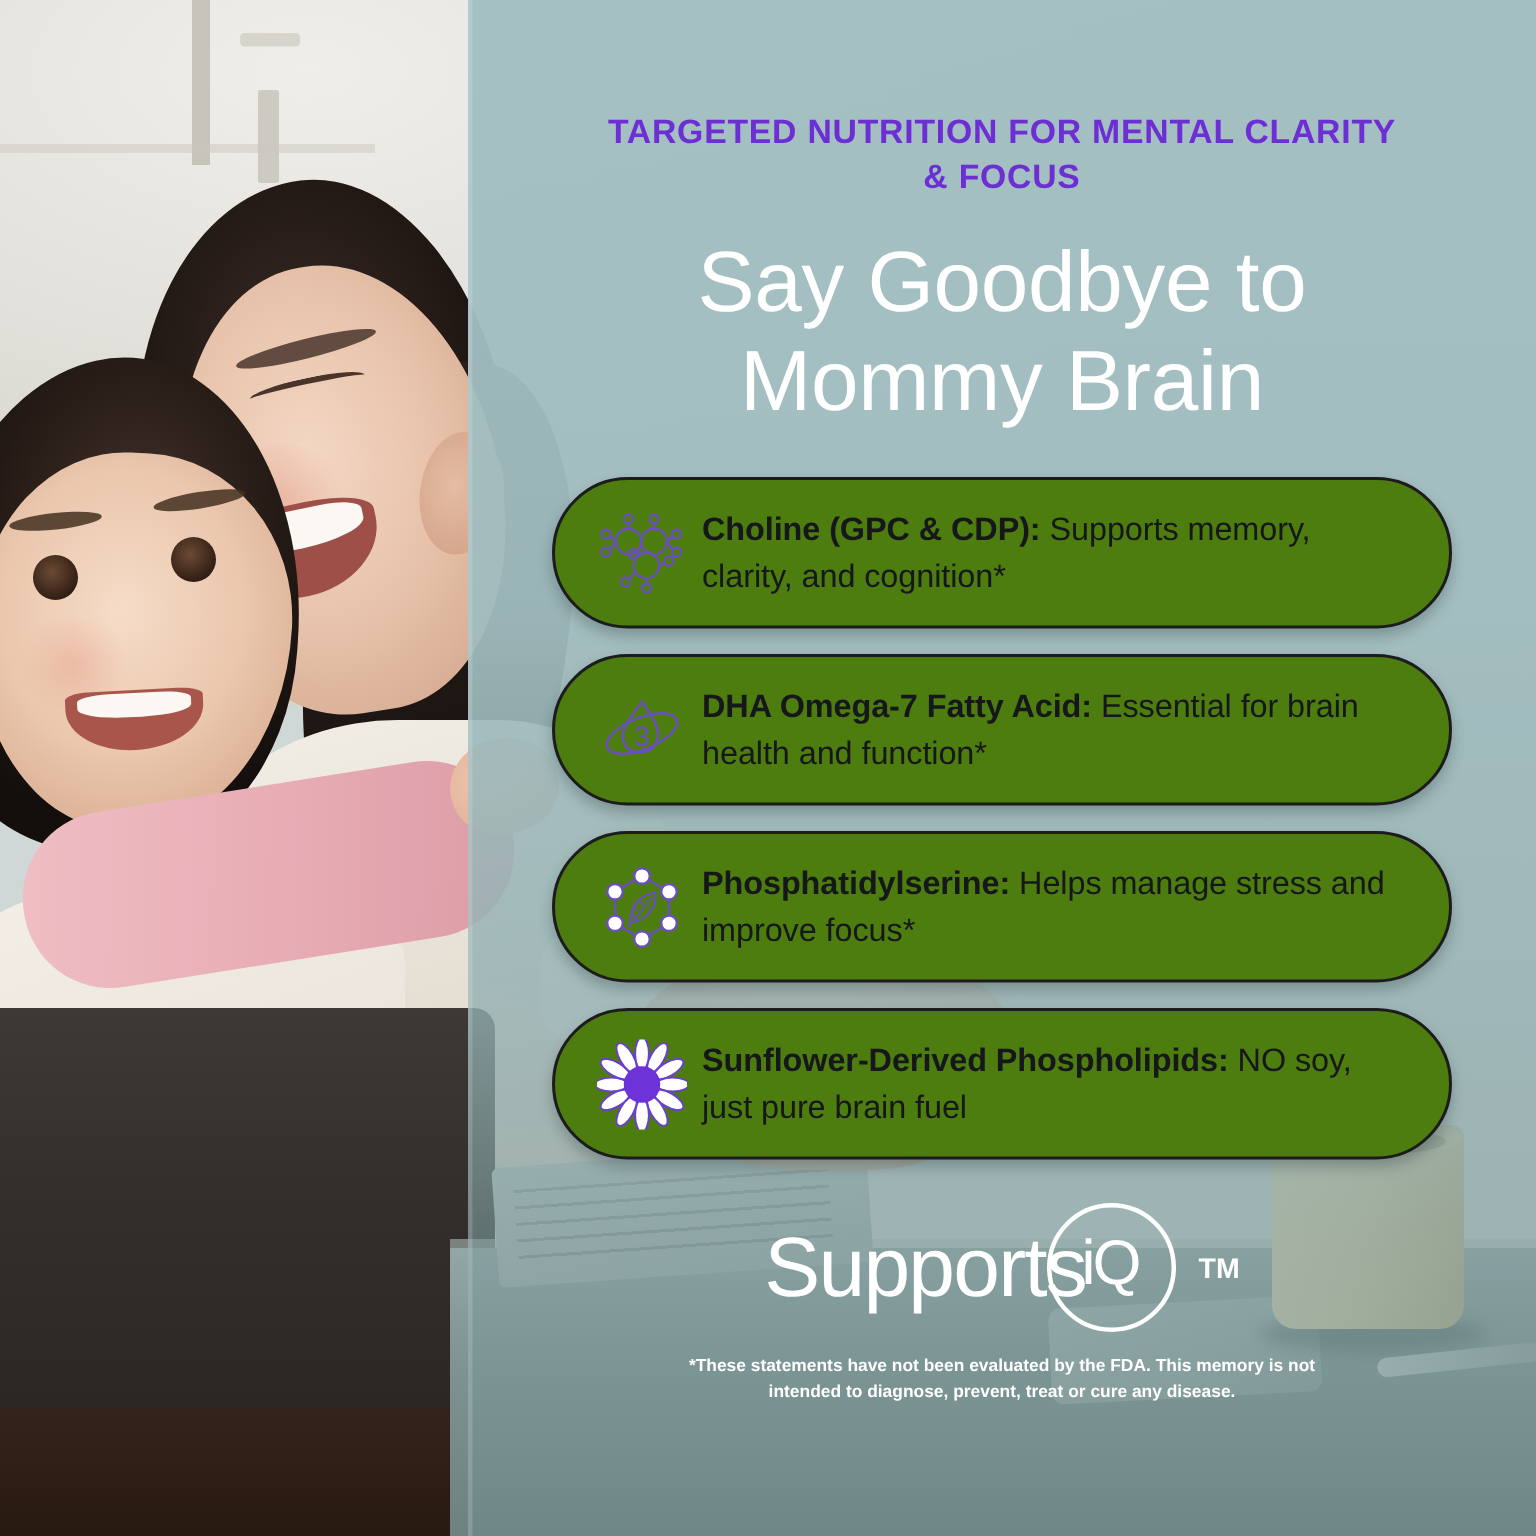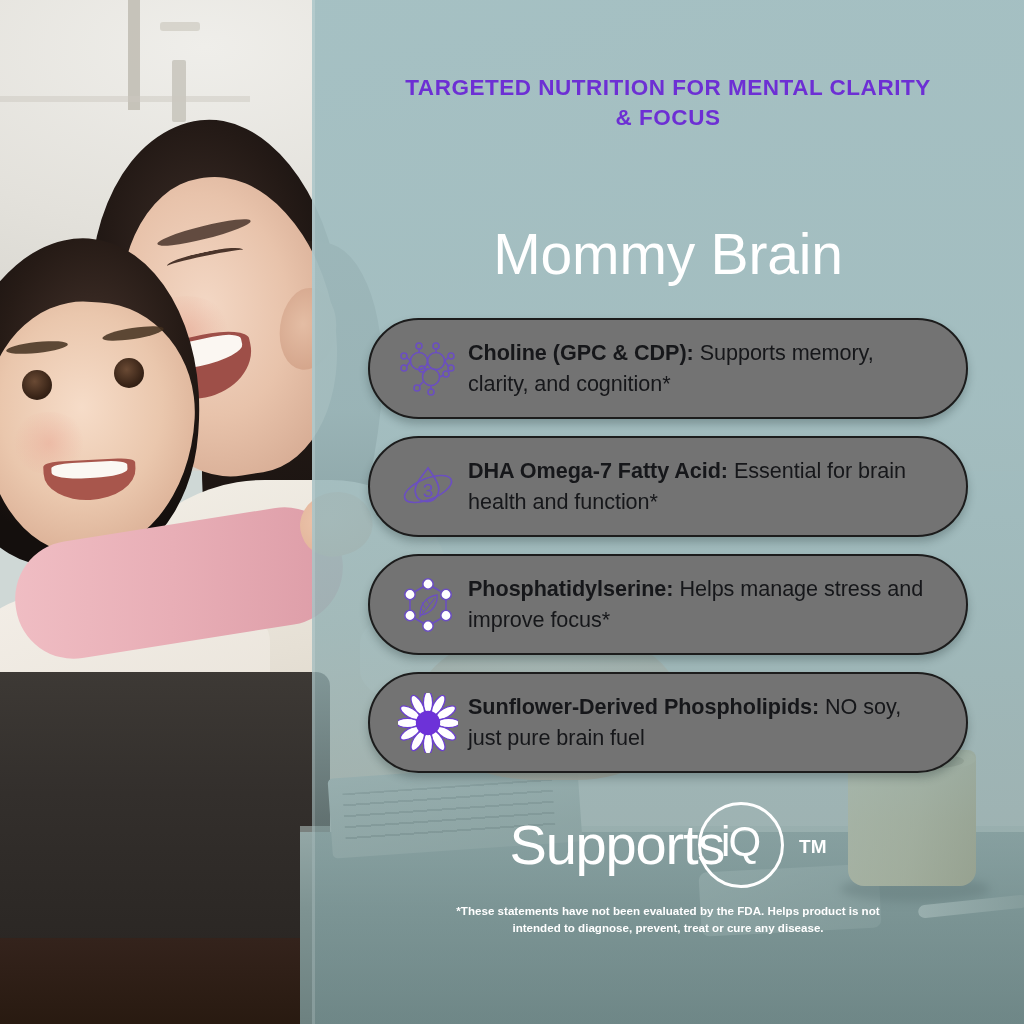--- a/index.html
+++ b/index.html
@@ -279,21 +279,21 @@
     letter-spacing:-.2px;
   }
 
   
   .pills { margin-top:31px; width:100%; }
 
   .pill {
     position:relative;
     margin:0 auto 17px auto;
     width:600px; min-height:101px;
-    background:#737373;
+    background:#4d7c0f;
     border:2.5px solid #1c1c1c;
     border-radius:52px;
     display:flex; align-items:center;
     padding:8px 26px 8px 22px;
     box-shadow:0 5px 9px rgba(20,35,35,.26);
   }
   .pill-icon {
     flex:0 0 72px;
     width:72px; height:72px;
     display:flex; align-items:center; justify-content:center;
@@ -415,21 +415,21 @@
   </div>
 
   <div class="overlay"></div>
   <div class="overlay-edge"></div>
 
   <div class="content">
 
     <div class="eyebrow">TARGETED NUTRITION FOR MENTAL CLARITY &amp; FOCUS</div>
 
     <h1 class="headline">
-      <br>
+      <span>Say Goodbye to</span><br>
       <span>Mommy Brain</span>
     </h1>
 
     <div class="pills">
 
       <div class="pill">
         <div class="pill-icon">
           <svg width="60" height="60" viewBox="0 0 60 60" fill="none" stroke="#6b4fc0" stroke-width="1.6">
             <circle cx="21" cy="22" r="8.5"></circle>
             <circle cx="38" cy="22" r="8.5"></circle>
@@ -528,16 +528,16 @@
     <div class="logo-wrap">
       <div class="logo">
         <span class="logo-word">Supports</span>
         <span class="logo-mark">
           <span class="logo-mark-text">iQ</span>
         </span>
         <span class="logo-tm">TM</span>
       </div>
     </div>
 
-    <div class="disclaimer">*These statements have not been evaluated by the FDA. Helps product is not intended to diagnose, prevent, treat or cure any disease.</div>
+    <div class="disclaimer">*These statements have not been evaluated by the FDA. This memory is not intended to diagnose, prevent, treat or cure any disease.</div>
 
   </div>
 </div>
 
 </body></html>

